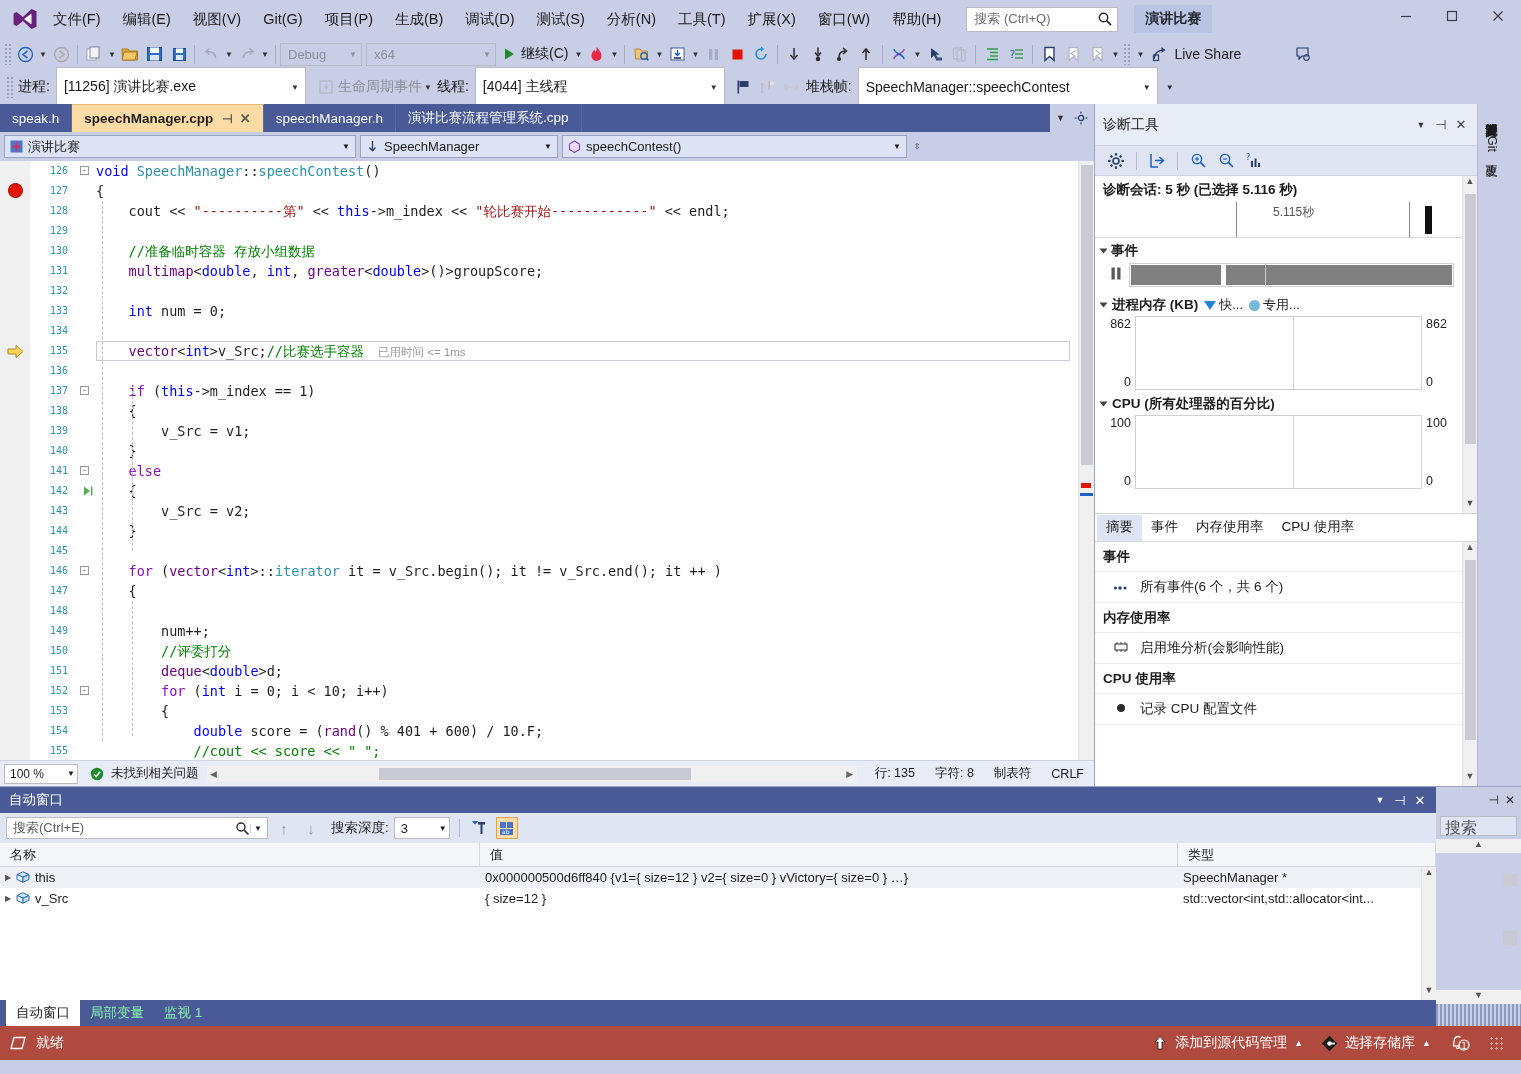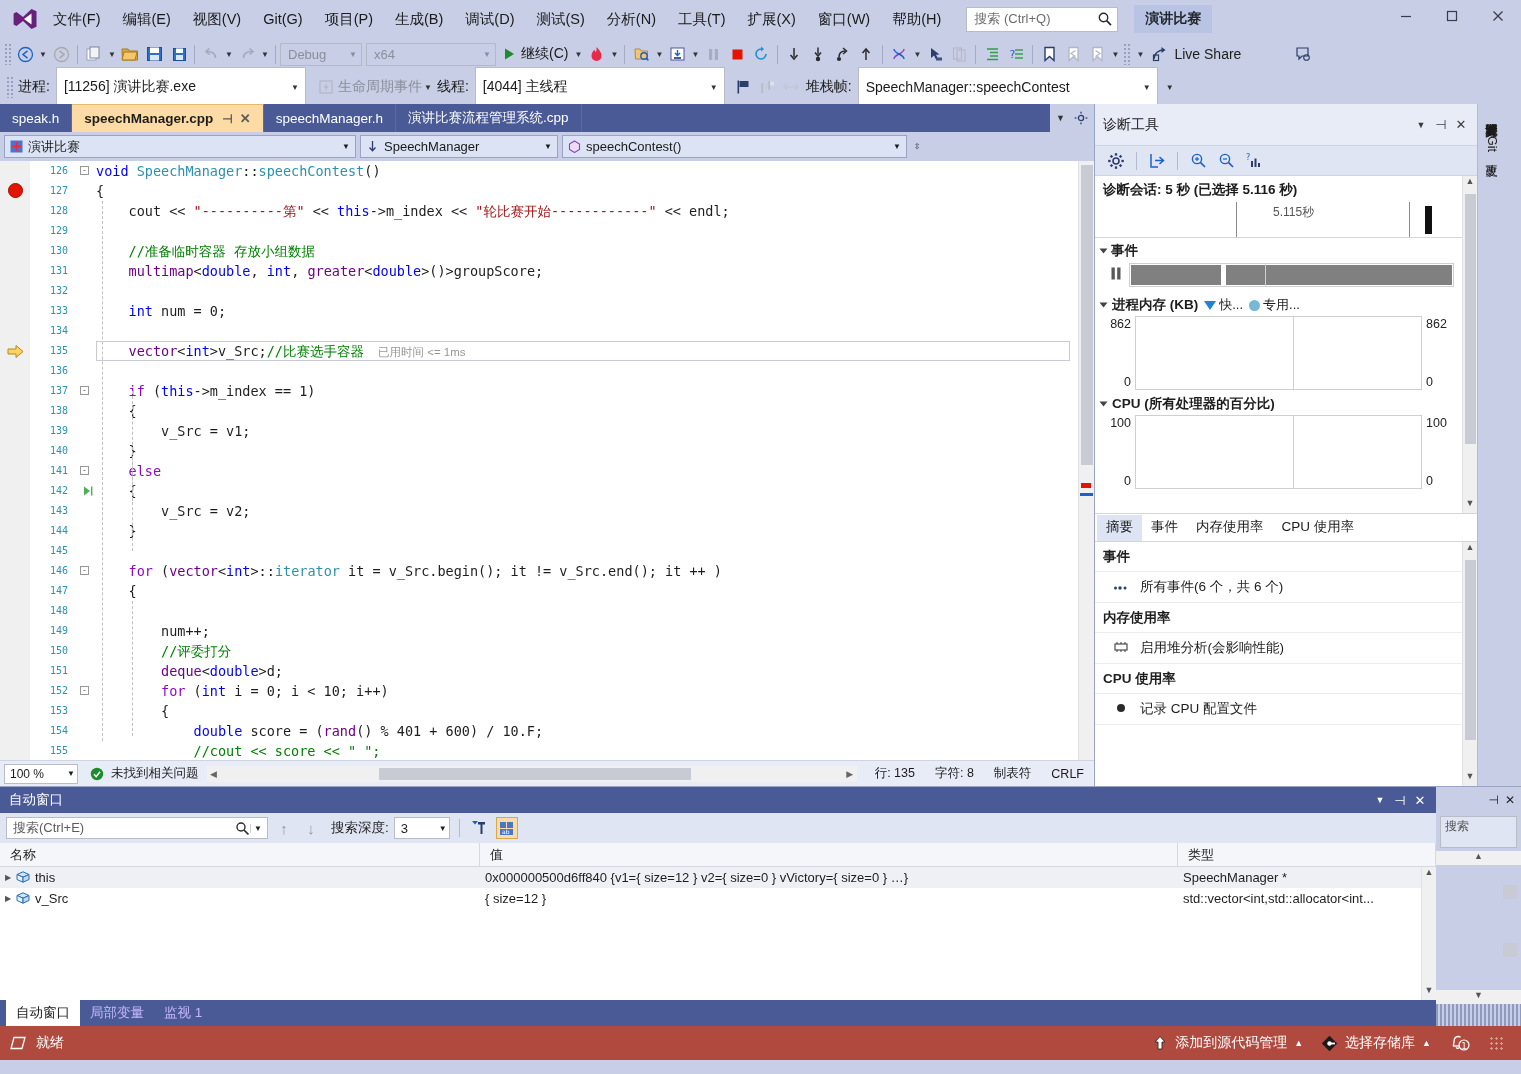--- a/index.html
+++ b/index.html
@@ -219,25 +219,25 @@
   #gridhdr { height:24px; background:#f5f6fa; display:flex; font-size:13px; border-bottom:1px solid #d5d8e2; }
   #gridhdr .gh { padding:3px 0 0 10px; border-right:1px solid #d5d8e2; }
   .grow { height:21px; display:flex; font-size:13px; align-items:center; }
   .grow.alt { background:#eff0f5; }
   .gc { padding-left:10px; overflow:hidden; white-space:nowrap; }
   .expander { width:16px; text-align:center; font-size:8px; color:#555; }
   #gridfill { flex:1; background:#fff; }
   #autos-vscroll { width:15px; background:#f0f0f0; border-left:1px solid #e2e2e6; position:relative; }
   #autos-vscroll .ar { height:15px; text-align:center; font-size:9px; color:#555; }
   #bottomtabs { height:26px; background:#4a5a96; display:flex; align-items:stretch; padding-left:6px; }
-  .btab { display:flex; align-items:center; padding:0 10px; font-size:13.5px; color:#c4b5fd; }
+  .btab { display:flex; align-items:center; padding:0 10px; font-size:13.5px; color:#86efac; }
   .btab.active { background:#ffffff; color:#1b1b1b; }
   #rbottom { width:85px; background:#c7cee5; border-top:1px solid #9aa3c3; display:flex; flex-direction:column; }
   #rbottom-hdr { height:26px; display:flex; align-items:center; justify-content:flex-end; gap:6px; padding-right:6px; font-size:12px; }
-  #rbottom-search { margin:3px 4px; height:32px; background:#dfe5f3; border:1px solid #b9bcc4; font-size:12px; color:#555; padding:1px 4px; }
+  #rbottom-search { margin:3px 4px; height:20px; background:#dfe5f3; border:1px solid #b9bcc4; font-size:16px; color:#555; padding:1px 4px; }
   #rb-scroll { flex:1; position:relative; background:#c7cee5; }
   #rb-scroll .ar { height:14px; text-align:center; font-size:9px; color:#555; background:#f0f0f0; }
   #rb-scroll .box { position:absolute; right:4px; width:14px; height:14px; background:#c9cbd4; }
   #rb-grid { height:22px; background:
       repeating-linear-gradient(90deg,#8f9ac0 0 2px,#c7cee5 2px 4px),
       repeating-linear-gradient(0deg,#8f9ac0 0 2px,#c7cee5 2px 4px); }
 
   
   #statusbar {
     height:34px; background:#b04a3f; color:#ffffff; display:flex; align-items:center; padding:0 6px 0 10px; font-size:14px;

